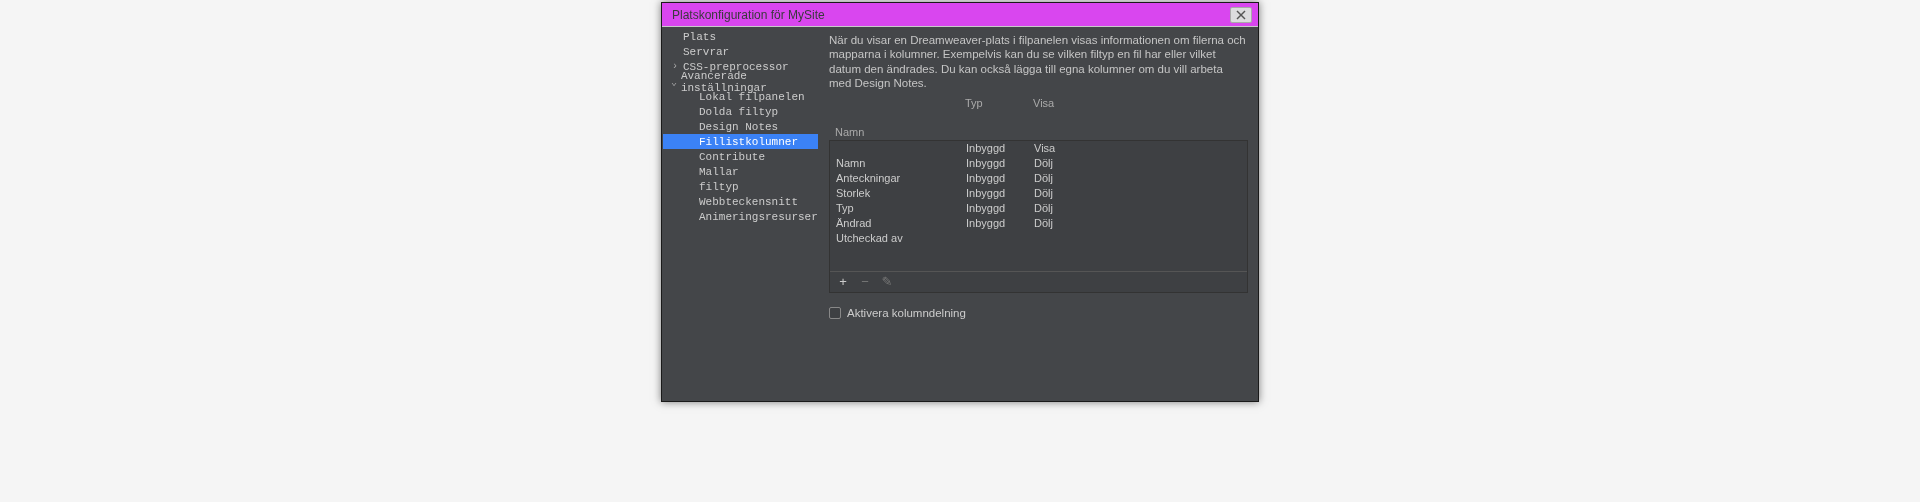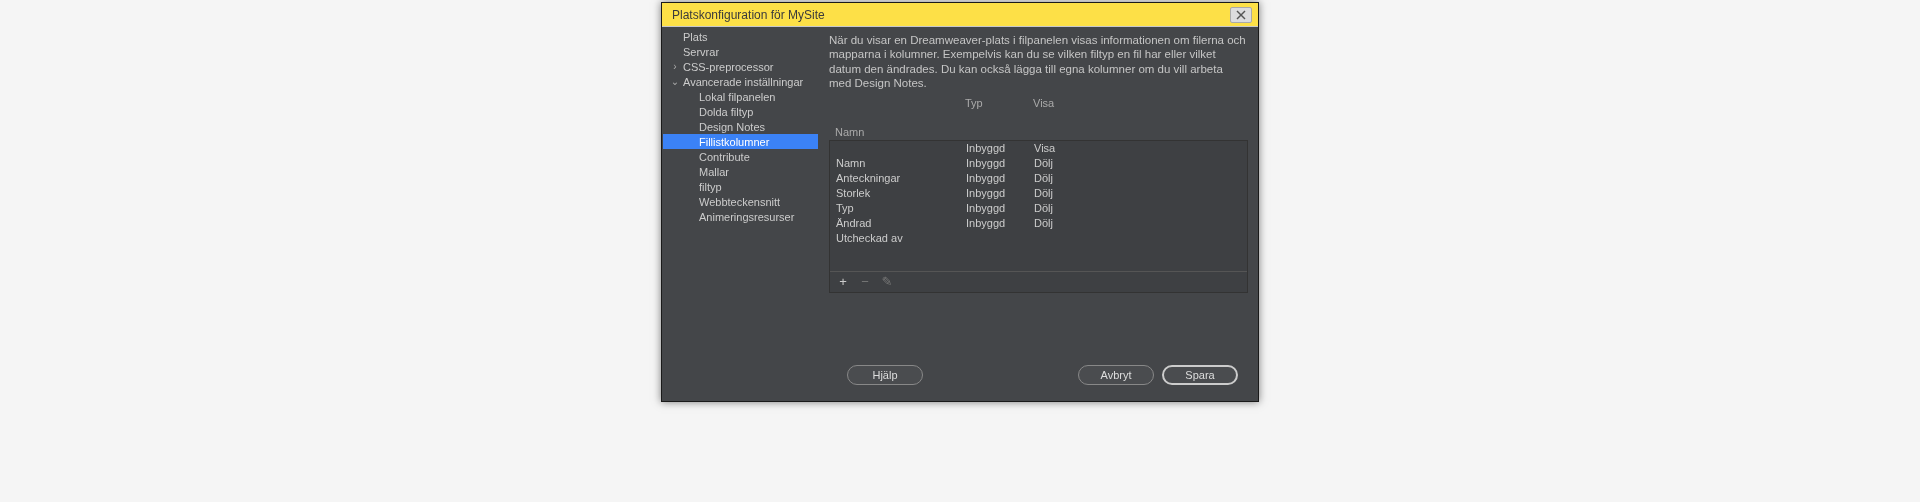--- a/index.html
+++ b/index.html
@@ -18,21 +18,21 @@
     width: 598px;
     height: 400px;
     background: #444649;
     border: 1px solid #1a1a1a;
     box-shadow: 0 0 8px rgba(0,0,0,0.5);
     display: flex;
     flex-direction: column;
   }
   .titlebar {
     height: 24px;
-    background: #fde047;
+    background: #d946ef;
     display: flex;
     align-items: center;
     justify-content: space-between;
     padding: 0 6px 0 10px;
     border-bottom: 1px solid #c9c9cb;
   }
   .titlebar-title {
     font-size: 12px;
     color: #3a3a3c;
   }
@@ -51,20 +51,21 @@
   .content {
     flex: 1;
     display: flex;
     overflow: hidden;
   }
   .sidebar {
     width: 157px;
     background: #444649;
     padding: 2px 1px;
     overflow: auto;
+    font-family: Liberation Mono, monospace;
   }
   .nav-item {
     display: flex;
     align-items: center;
     padding: 0 6px 0 6px;
     height: 15px;
     color: #ccc;
     cursor: pointer;
     font-size: 11px;
   }
@@ -270,28 +271,20 @@
               </div>
               <div class="tb-btn disabled">
                 <span>−</span>
               </div>
               <div class="tb-btn disabled">
                 <span>✎</span>
               </div>
             </div>
           </div>
       </div>
+      <div class="checkbox-row">
+        <div class="chkbox"></div>
+        <span>Aktivera kolumndelning</span>
+      </div>
       <div style="flex:1"></div>
-      <div class="footer">
-        <div class="btn">
-            <span>Hjälp</span>
-          </div>
-        <div class="footer-spacer"></div>
-        <div class="btn">
-            <span>Avbryt</span>
-          </div>
-        <div class="btn primary">
-            <span>Spara</span>
-          </div>
-      </div>
     </div>
   </div>
 </div>
 
 </body></html>

